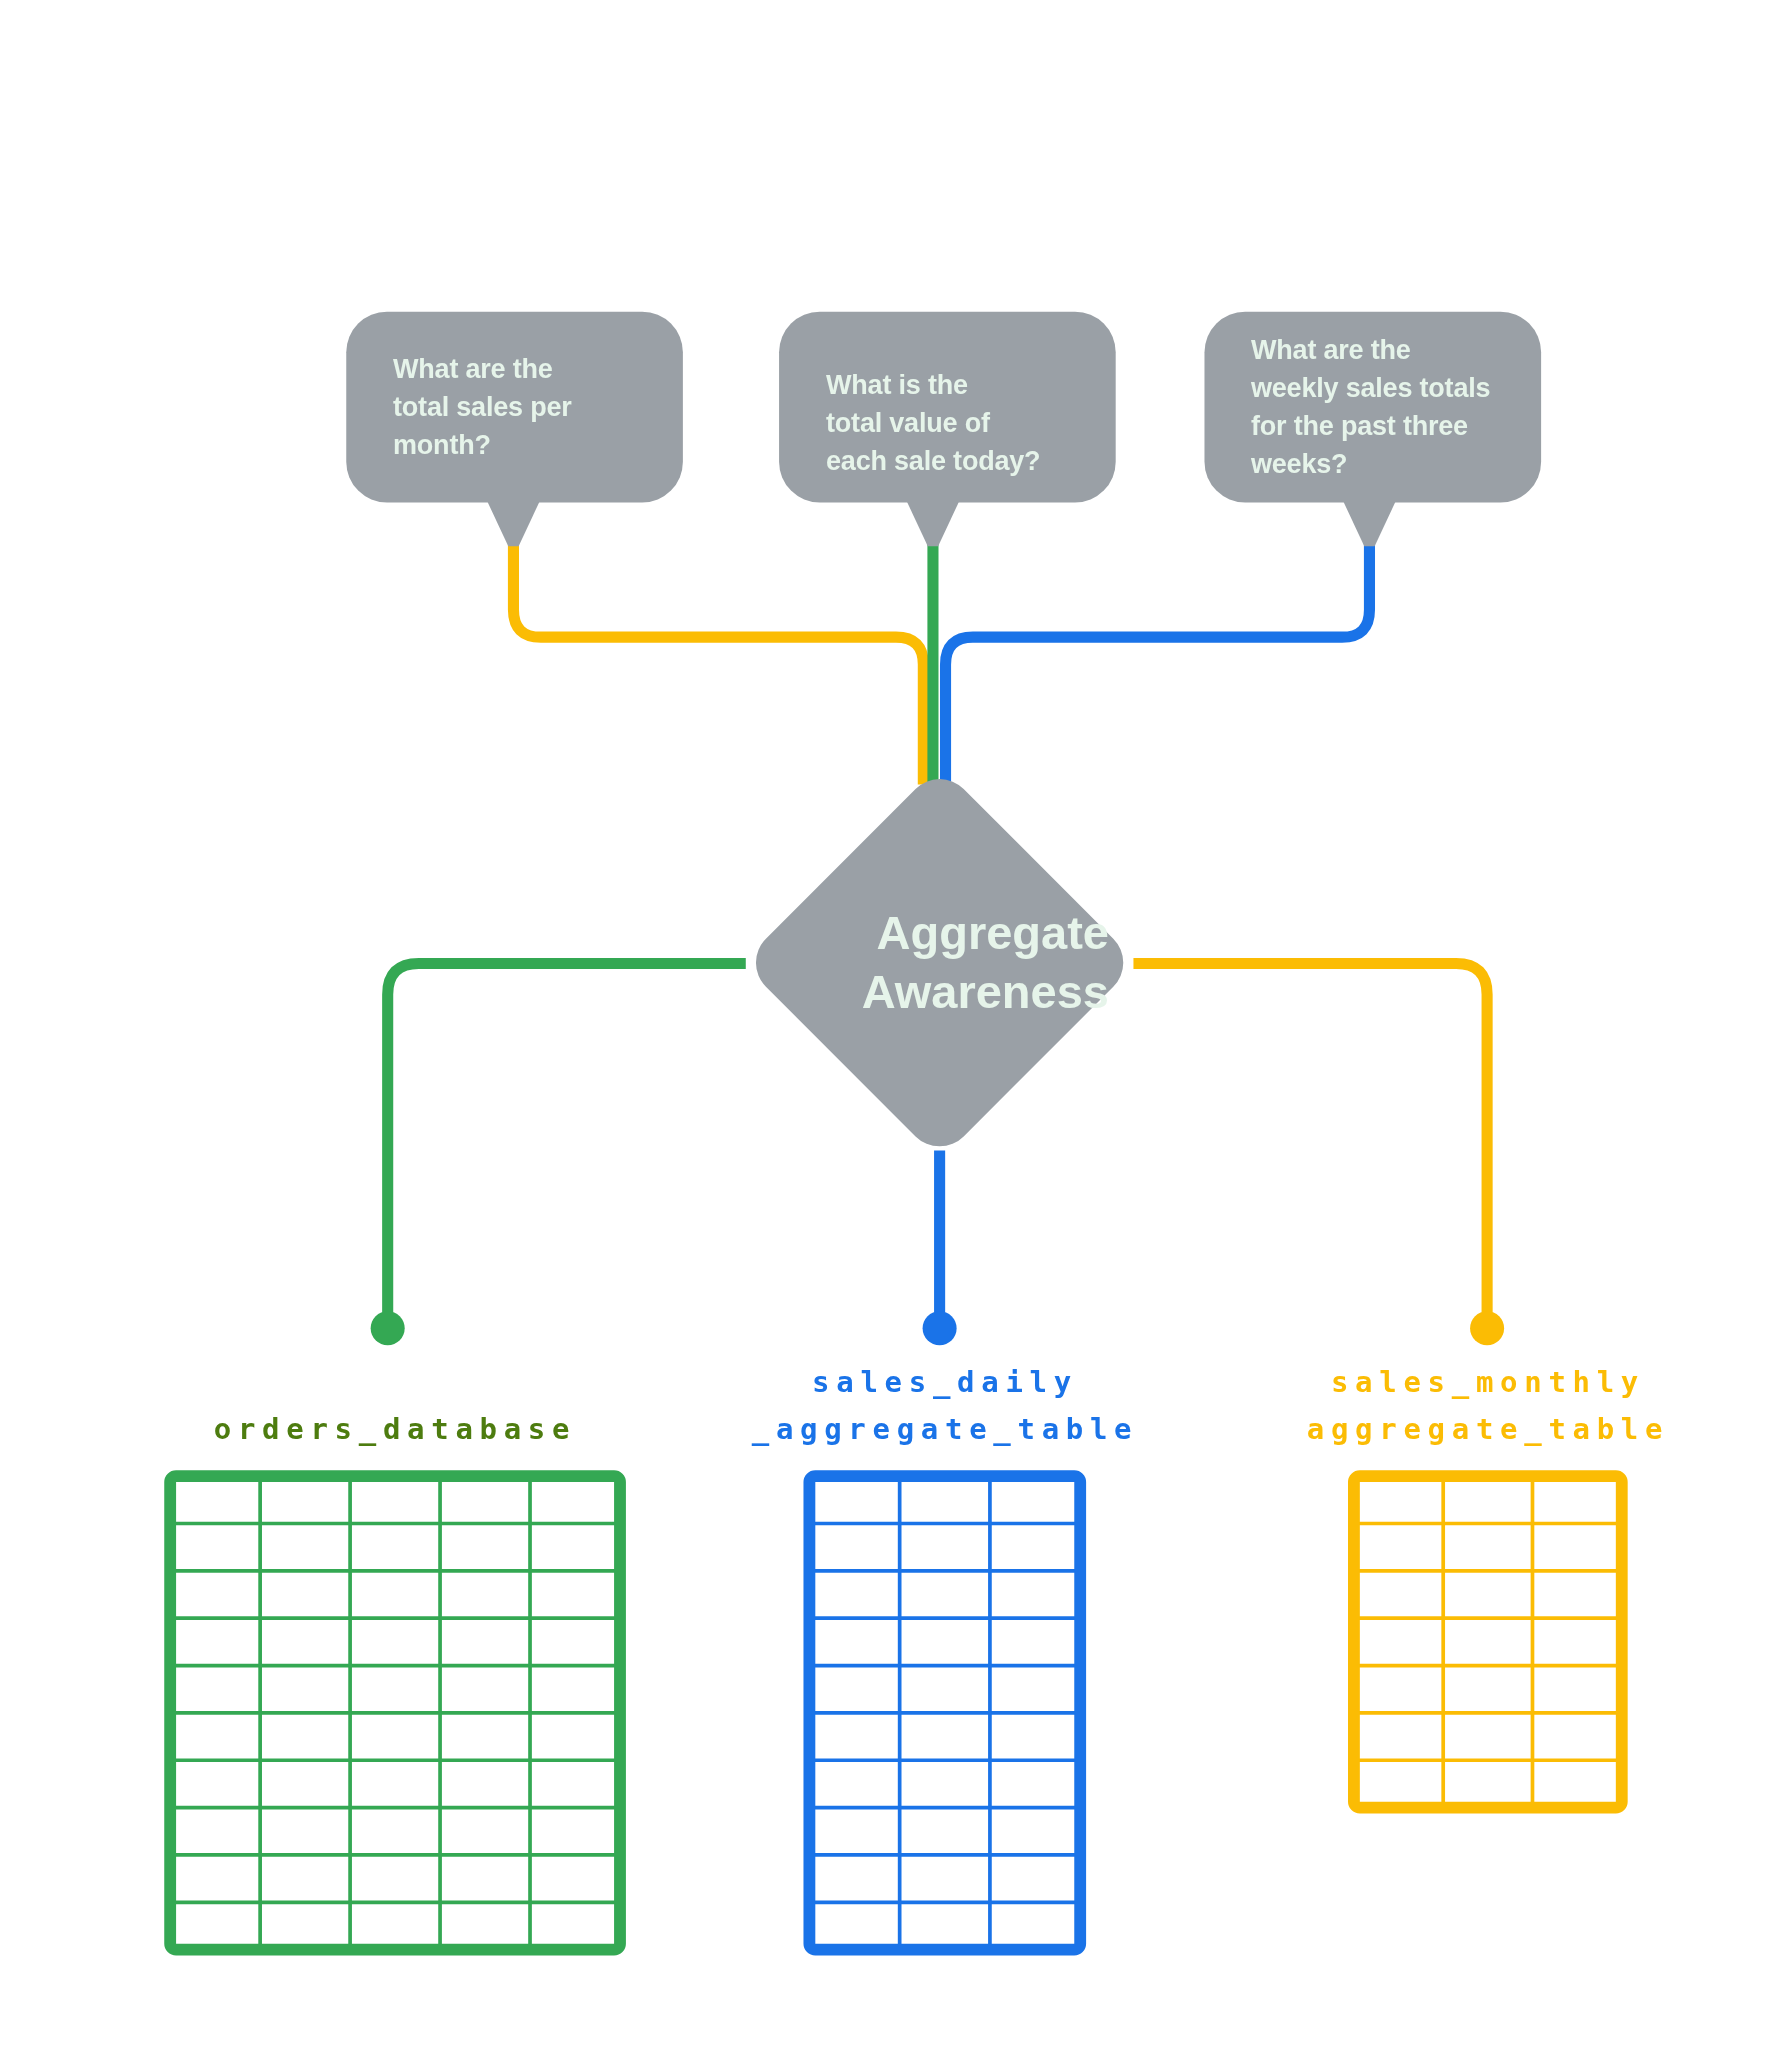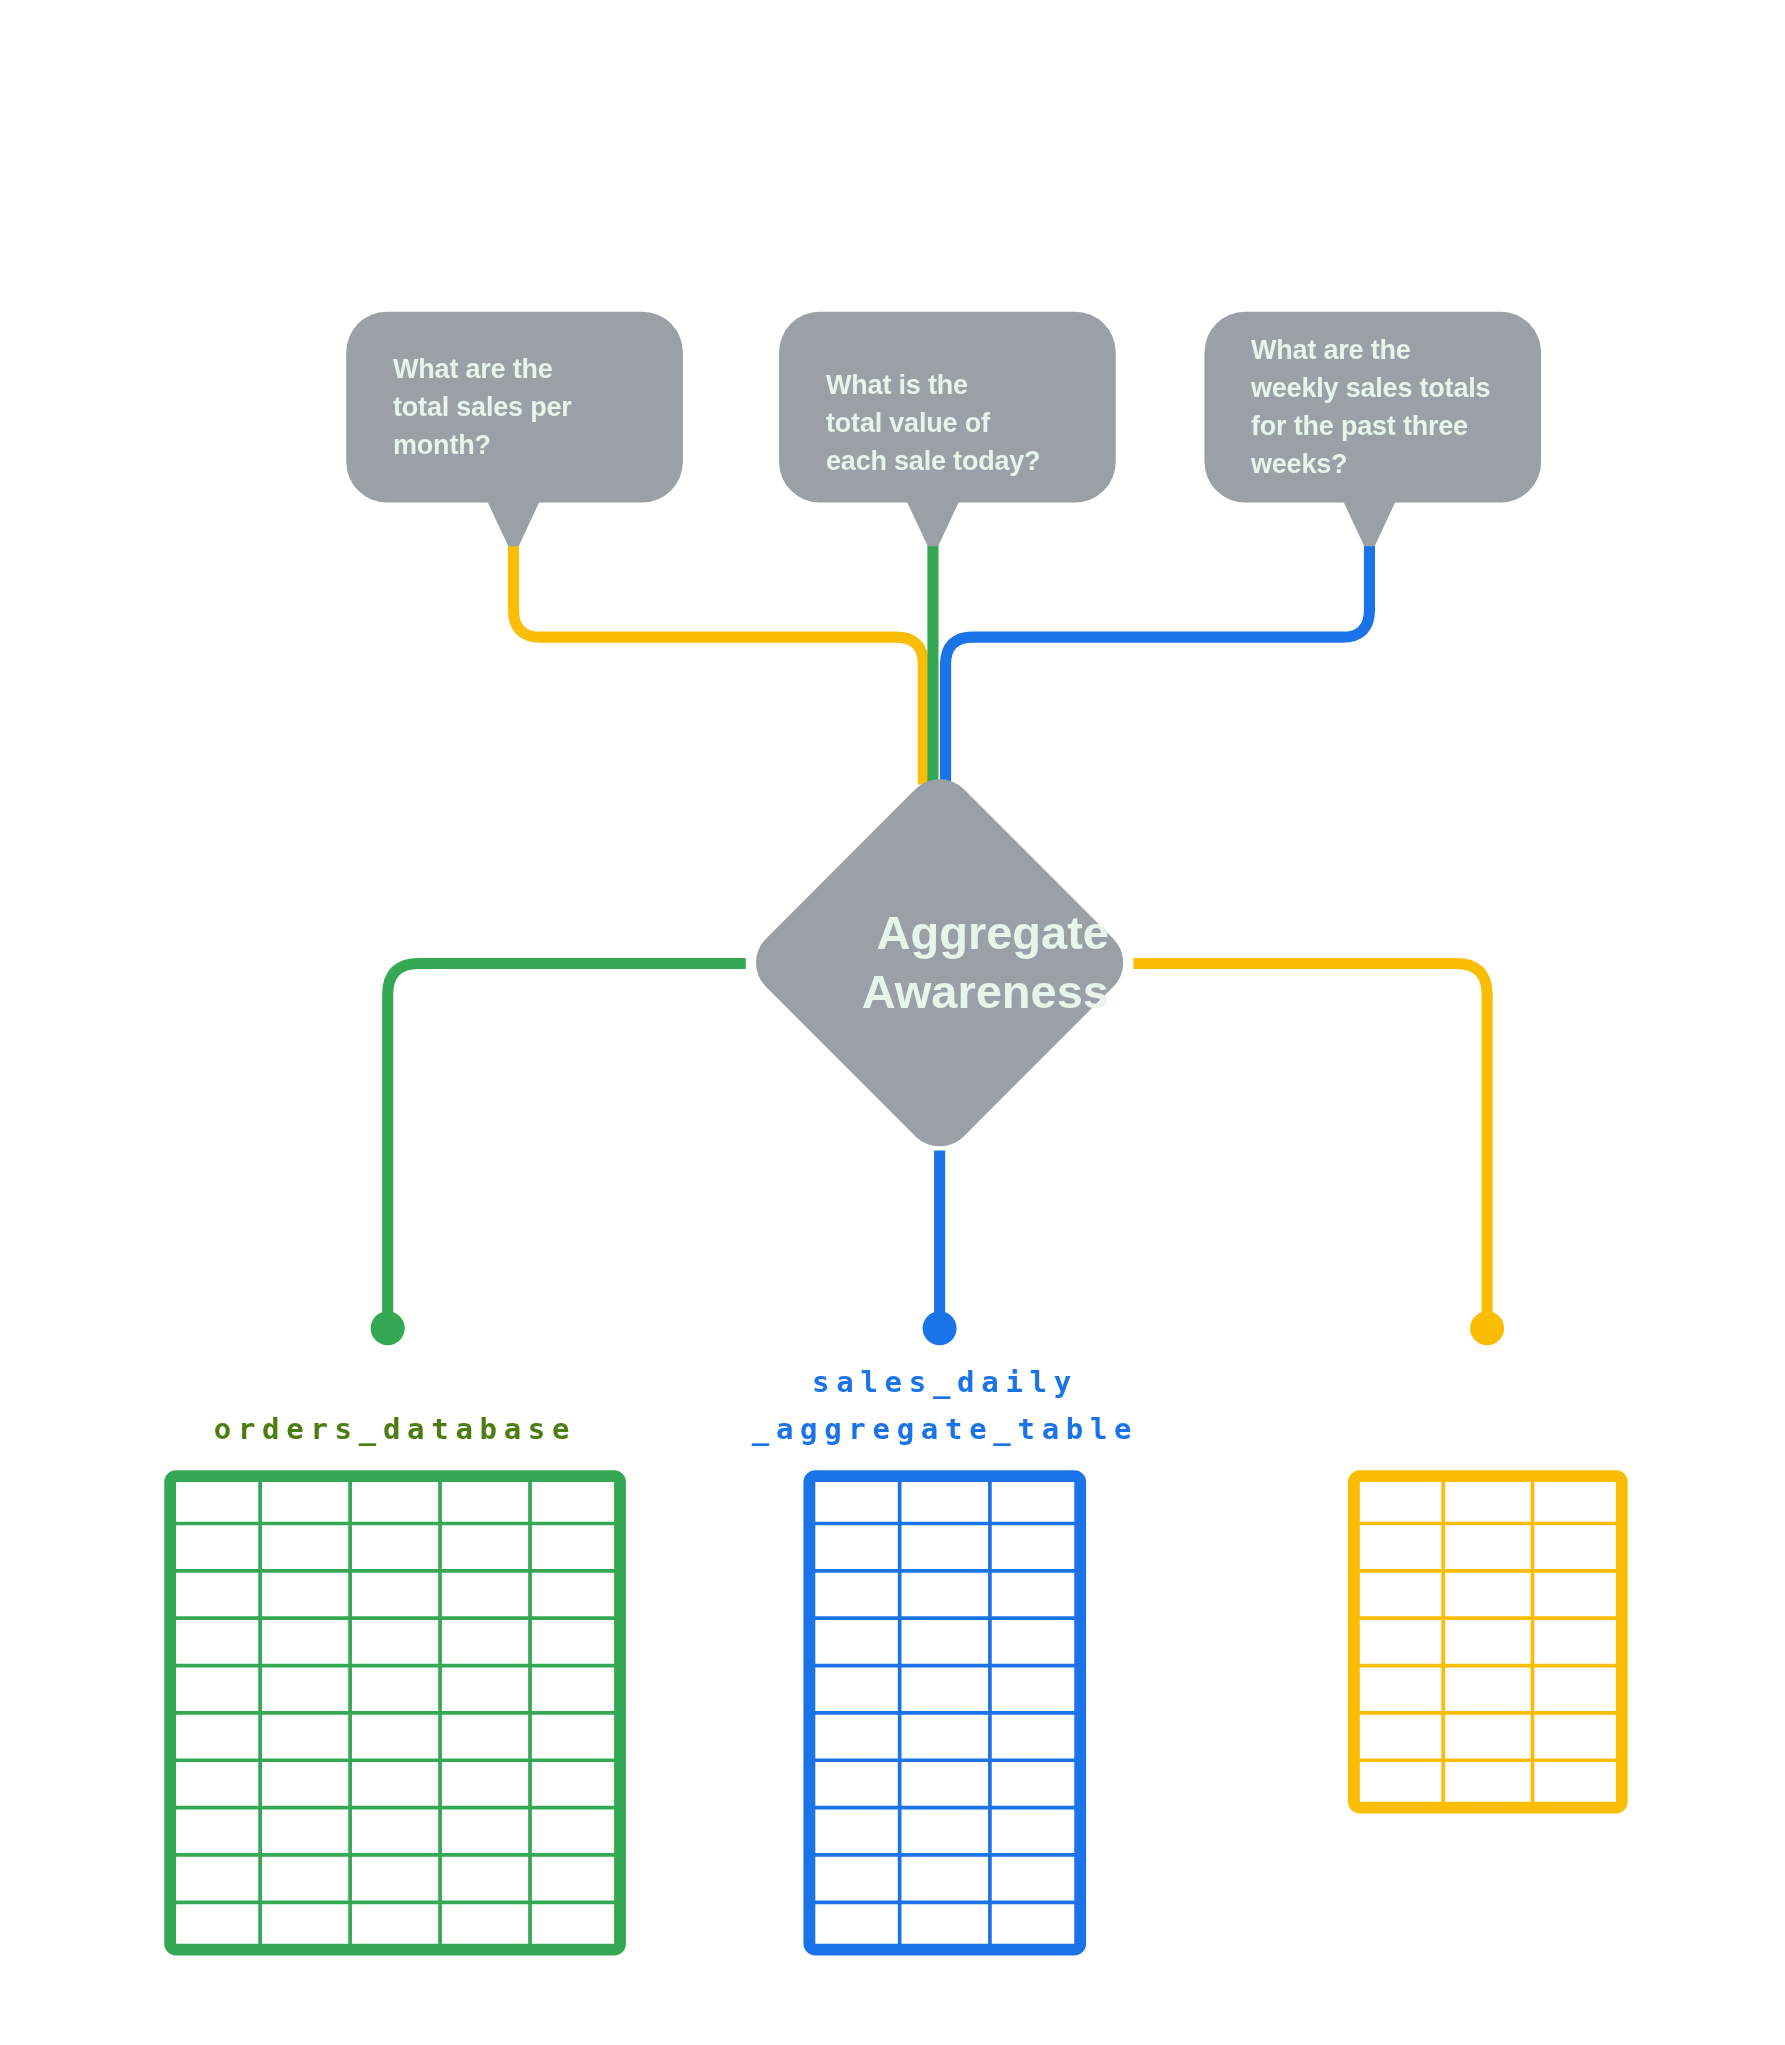--- a/index.html
+++ b/index.html
@@ -120,15 +120,17 @@
 weekly sales totals
 for the past three
 weeks?</div>
 
     <div class="diamond-label">Aggregate
 Awareness</div>
 
     <div class="table-label" id="label-0" style="color: #4d7c0f;">orders_database</div>
     <div class="table-label" id="label-1" style="color: rgb(26, 115, 232);">sales_daily
 _aggregate_table</div>
+    <div class="table-label" id="label-2" style="color: rgb(251, 188, 4);">sales_monthly
+aggregate_table</div>
   </div>
 </div>
 
 
 </body></html>

